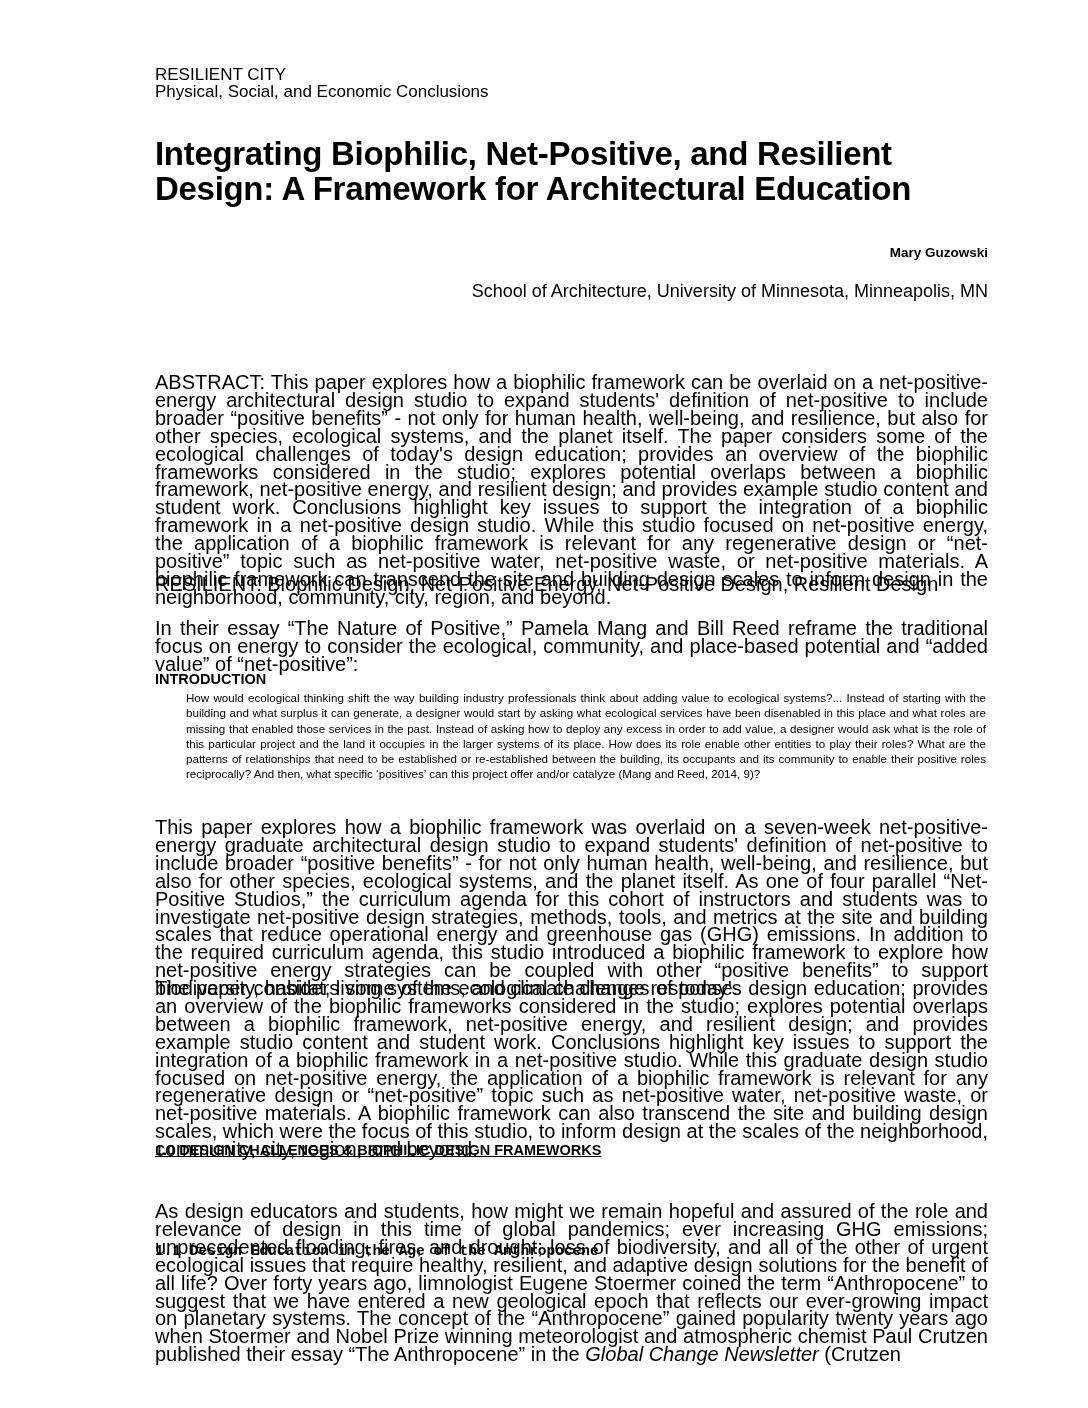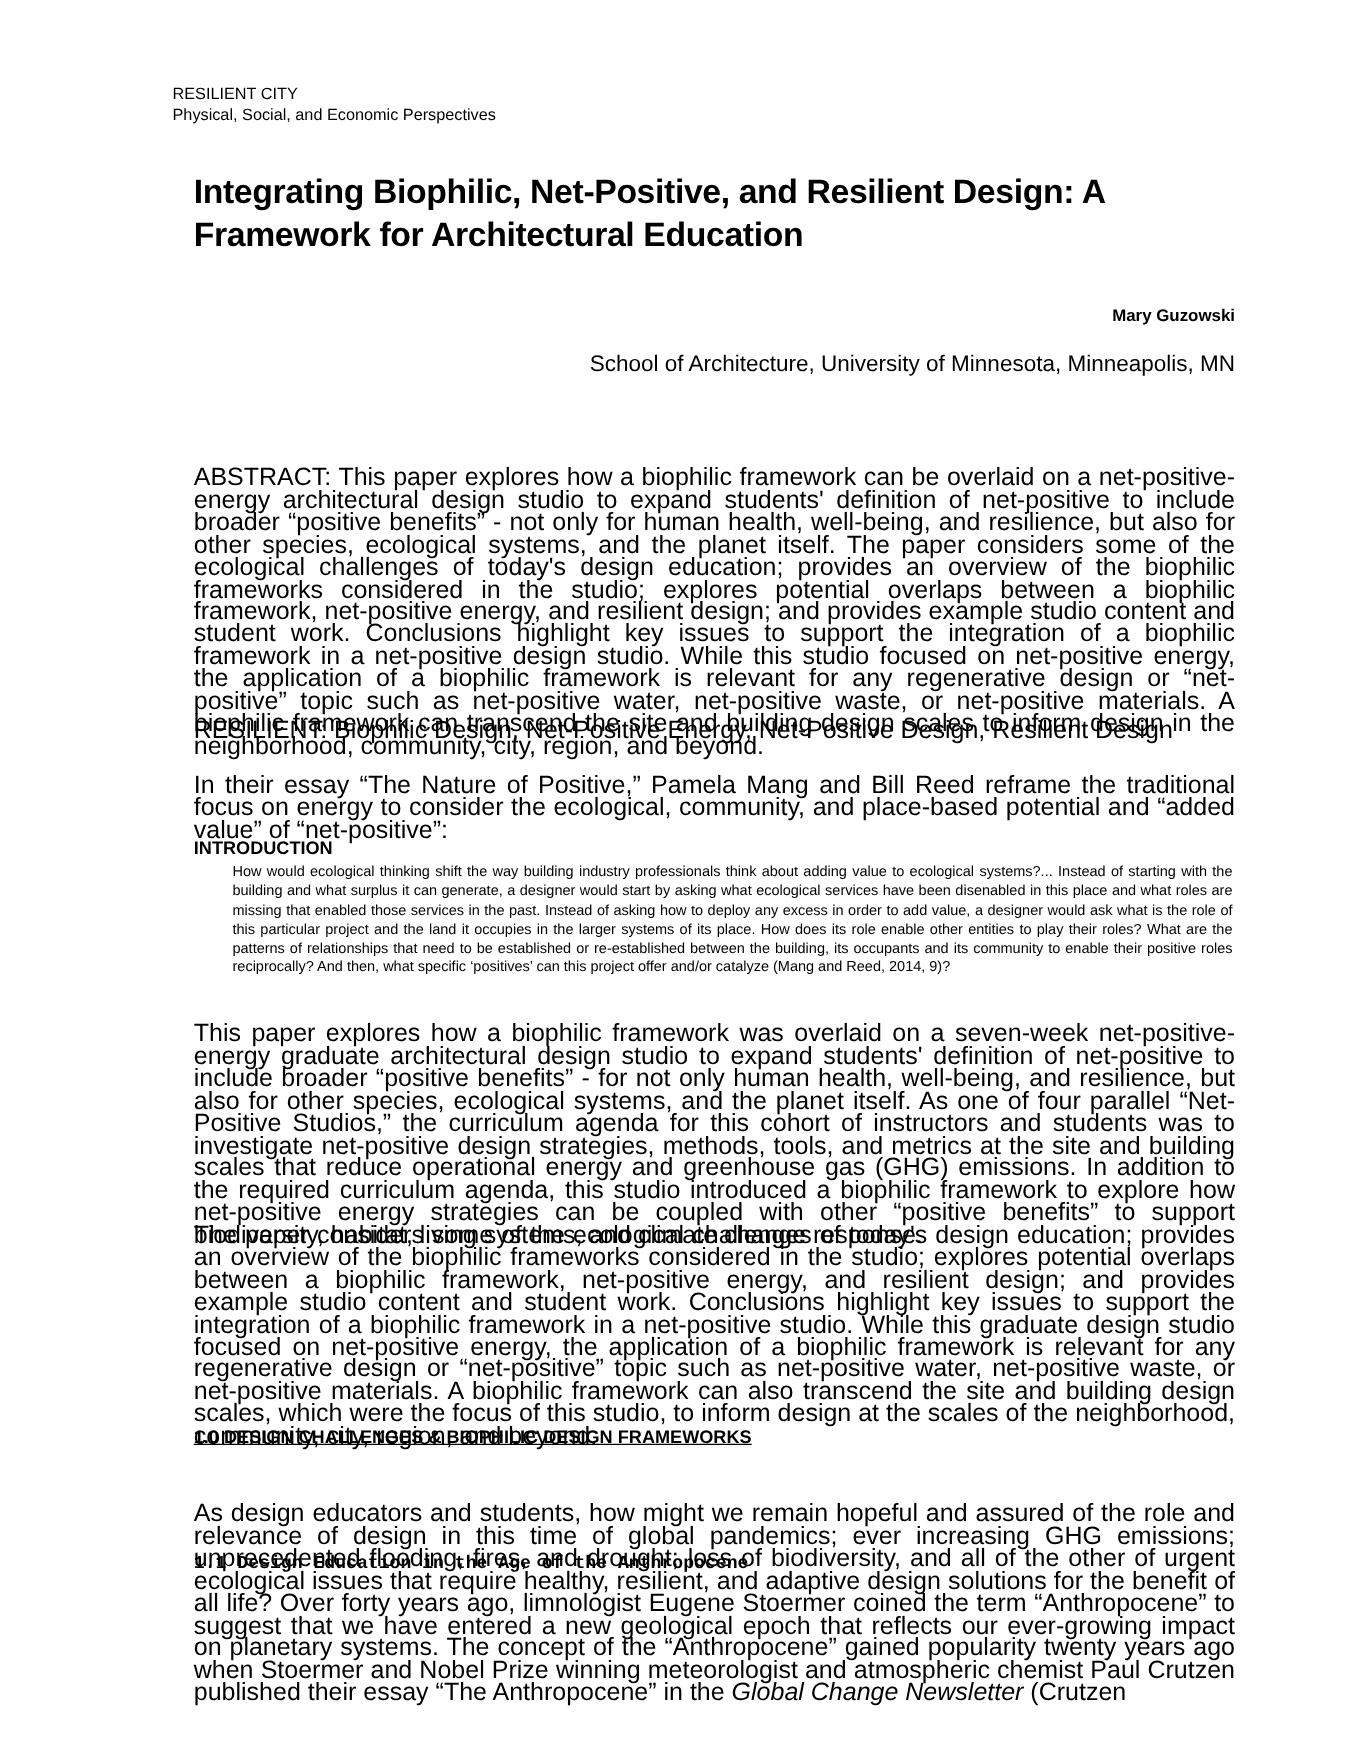--- a/index.html
+++ b/index.html
@@ -1,30 +1,30 @@
 <!DOCTYPE html>
 <html><head>
 <meta charset="utf-8">
 <style>
   html, body { margin: 0; padding: 0; background: #ffffff; }
   body { width: 1088px; height: 1408px; position: relative; overflow: hidden; color: #000; font-family: "Liberation Sans", sans-serif; }
-  .running-head { position: absolute; top: 66px; left: 138px; font-size: 13px; line-height: 17px; }
-  .title { position: absolute; top: 136px; left: 155px; width: 833px; font-size: 27px; font-weight: bold; line-height: 35px; letter-spacing: -0.3px; }
+  .running-head { position: absolute; top: 66px; left: 155px; font-size: 17px; line-height: 17px; }
+  .title { position: absolute; top: 136px; left: 155px; width: 833px; font-size: 33px; font-weight: bold; line-height: 35px; letter-spacing: -0.3px; }
   .author { position: absolute; top: 245px; right: 100px; font-size: 13.5px; font-weight: bold; text-align: left; }
   .affil { position: absolute; top: 281px; right: 100px; font-size: 18px; text-align: right; }
   .p { position: absolute; left: 155px; width: 833px; font-size: 20px; line-height: 17.9px; text-align: justify; }
   .quote { position: absolute; left: 186px; width: 800px; font-size: 11.6px; line-height: 15.3px; text-align: justify; }
   .h { position: absolute; left: 155px; font-size: 14.5px; font-weight: bold; }
 </style>
 </head>
 <body>
 
 <div class="running-head">
   <div>RESILIENT CITY</div>
-  <div>Physical, Social, and Economic Perspectives</div>
+  <div>Physical, Social, and Economic Conclusions</div>
 </div>
 
 <div class="title">Integrating Biophilic, Net-Positive, and Resilient Design: A Framework for Architectural Education</div>
 
 <div class="author">Mary Guzowski</div>
 <div class="affil">School of Architecture, University of Minnesota, Minneapolis, MN</div>
 
 <div class="p" style="top:374px;"><span>ABSTRACT:</span><span> This paper explores how a biophilic framework can be overlaid on a net-positive-energy architectural design studio to expand students' definition of net-positive to include broader “positive benefits” - not only for human health, well-being, and resilience, but also for other species, ecological systems, and the planet itself. The paper considers some of the ecological challenges of today's design education; provides an overview of the biophilic frameworks considered in the studio; explores potential overlaps between a biophilic framework, net-positive energy, and resilient design; and provides example studio content and student work. Conclusions highlight key issues to support the integration of a biophilic framework in a net-positive design studio. While this studio focused on net-positive energy, the application of a biophilic framework is relevant for any regenerative design or “net-positive” topic such as net-positive water, net-positive waste, or net-positive materials. A biophilic framework can transcend the site and building design scales to inform design in the neighborhood, community, city, region, and beyond.</span></div>
 
 <div class="p" style="top:576px;"><span>RESILIENT:</span><span> Biophilic Design, Net-Positive Energy, Net-Positive Design, Resilient Design</span></div>

